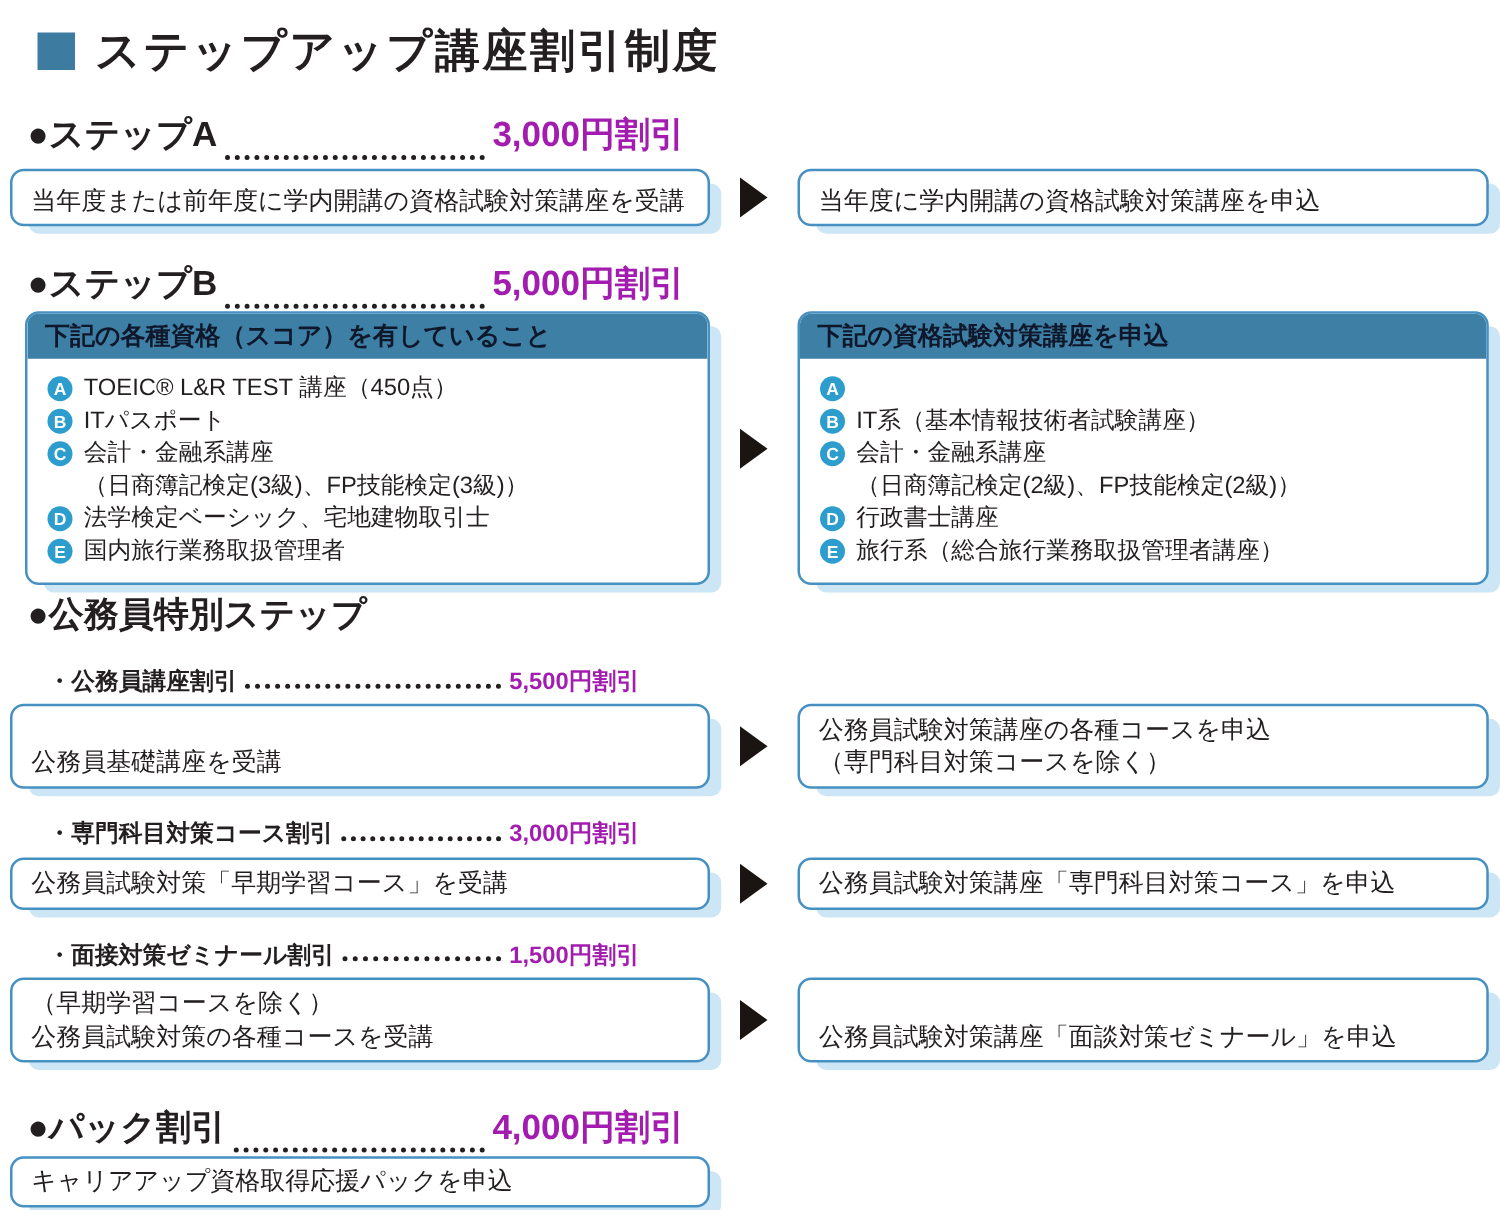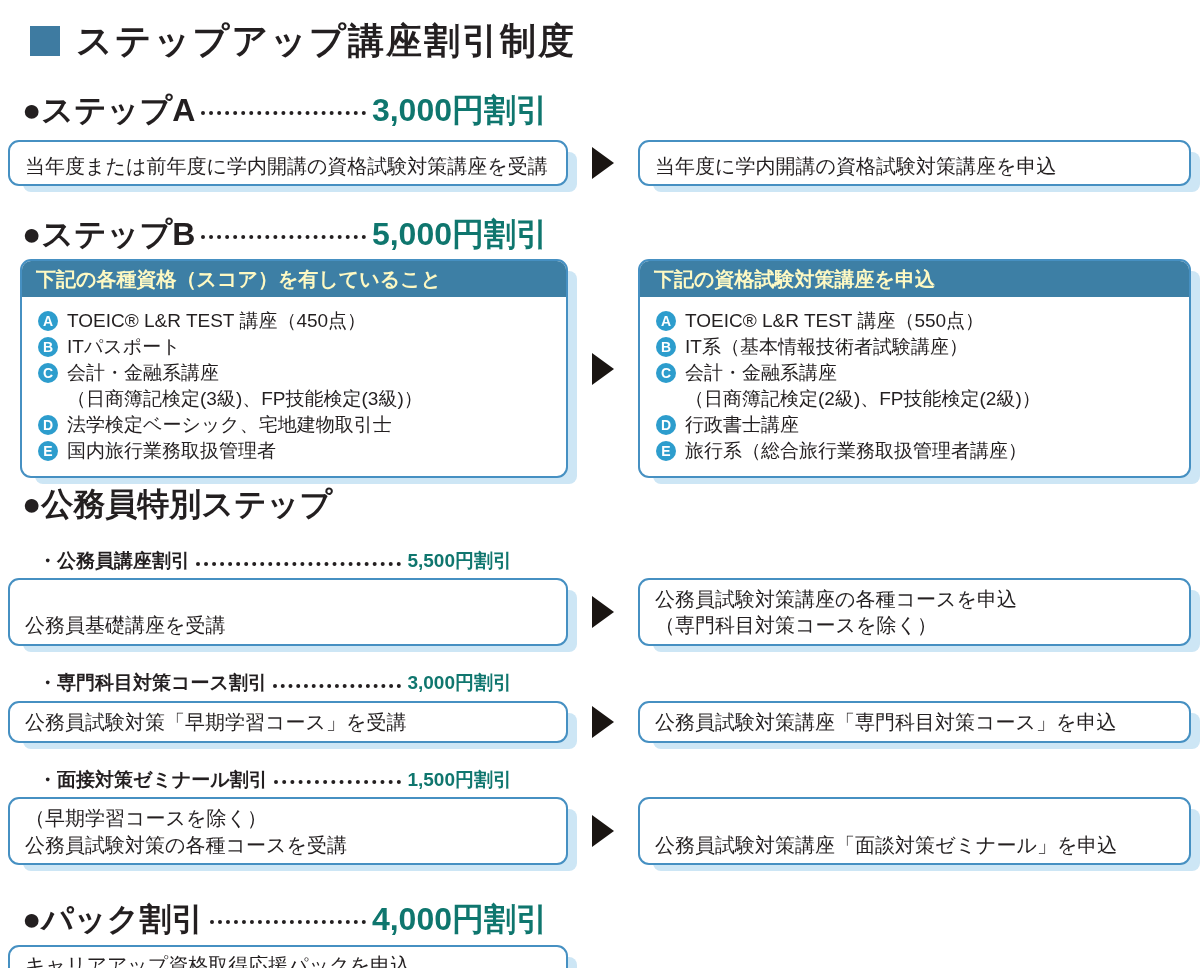--- a/index.html
+++ b/index.html
@@ -11,26 +11,26 @@
   }
   .page{position:relative;width:1200px;height:968px;overflow:hidden;}
 
   
   .doc-title{display:flex;align-items:center;gap:16px;margin:18px 0 0 30px;height:46px;font-family:Liberation Mono, monospace;}
   .title-square{width:30px;height:30px;background:#3e7ba1;flex:0 0 auto;}
   .doc-title h1{font-size:36px;font-weight:800;margin:0;letter-spacing:2px;}
 
   
   .sec-heading{display:flex;align-items:center;font-weight:800;line-height:1.25;}
-  .lvl1{font-size:32px;margin:26px 0 0 22px;width:526px;}
+  .lvl1{font-size:28px;margin:26px 0 0 22px;width:526px;align-items:flex-end;}
   .lvl1.no-leader{width:auto;}
   .sub{font-size:19px;margin:25px 0 0 38px;width:474px;}
   .h-label{white-space:nowrap;}
   .dots{flex:1;border-bottom:4px dotted #231f20;margin:0 6px 0 6px;transform:translateY(3px);min-width:20px;}
-  .h-amount{color:#0f766e;white-space:nowrap;}
+  .h-amount{color:#a21caf;white-space:nowrap;}
 
   
   .row{display:grid;grid-template-columns:560px 70px 553px;align-items:stretch;margin-left:8px;}
   .arrow-cell{display:flex;align-items:center;justify-content:center;}
   .arrow{width:0;height:0;border-top:16px solid transparent;border-bottom:16px solid transparent;border-left:22px solid #1a1512;}
 
   .box{
     background:#fff;border:2.5px solid #4690c2;border-radius:11px;
     box-shadow:12px 9px 0 -3px #cde6f5;
     box-sizing:border-box;display:flex;flex-direction:column;justify-content:flex-end;
@@ -39,21 +39,21 @@
   .box-line:empty{display:none;}
   .h46{min-height:46px;} .h68{min-height:68px;} .h42{min-height:42px;} .h38{min-height:38px;}
   .row-a{margin-top:10px;} .row-b{margin-top:5px;}
   .row-c1{margin-top:5px;} .row-c2{margin-top:6px;} .row-c3{margin-top:6px;} .row-pack{margin-top:6px;}
   .mt-ha{margin-top:26px;} .mt-hb{margin-top:28px;} .mt-civil{margin-top:6px;}
   .mt-pack{margin-top:34px;}
 
   
   .listbox{padding:0;overflow:hidden;justify-content:flex-start;}
   .listbox.inset{margin-left:12px;}
-  .listbox-header{background:#3d7fa5;color:#fef9c3;font-size:20px;font-weight:700;padding:6px 14px;line-height:1.2;}
+  .listbox-header{background:#3d7fa5;color:#0f172a;font-size:20px;font-weight:700;padding:6px 14px;line-height:1.2;}
   .listbox-items{padding:11px 16px 12px 16px;display:flex;flex-direction:column;}
   .item{display:flex;align-items:center;font-size:19px;min-height:26px;line-height:26px;white-space:nowrap;}
   .badge{
     flex:0 0 auto;width:20px;height:20px;border-radius:50%;
     background:#2d9dcd;color:#fff;font-size:14px;font-weight:700;
     display:inline-flex;align-items:center;justify-content:center;margin-right:9px;line-height:20px;
   }
   .badge:empty{visibility:hidden;}
 
   
@@ -122,21 +122,20 @@
       </div>
     </div>
     <div class="arrow-cell">
       <span class="arrow"></span>
     </div>
     <div class="box listbox">
       <div class="listbox-header">下記の資格試験対策講座を申込</div>
       <div class="listbox-items">
         <div class="item">
             <span class="badge">A</span>
-            <span class="item-text">TOEIC® L&amp;R TEST 講座（550点）</span>
           </div>
         <div class="item">
             <span class="badge">B</span>
             <span class="item-text">IT系（基本情報技術者試験講座）</span>
           </div>
         <div class="item">
             <span class="badge">C</span>
             <span class="item-text">会計・金融系講座</span>
           </div>
         <div class="item">

